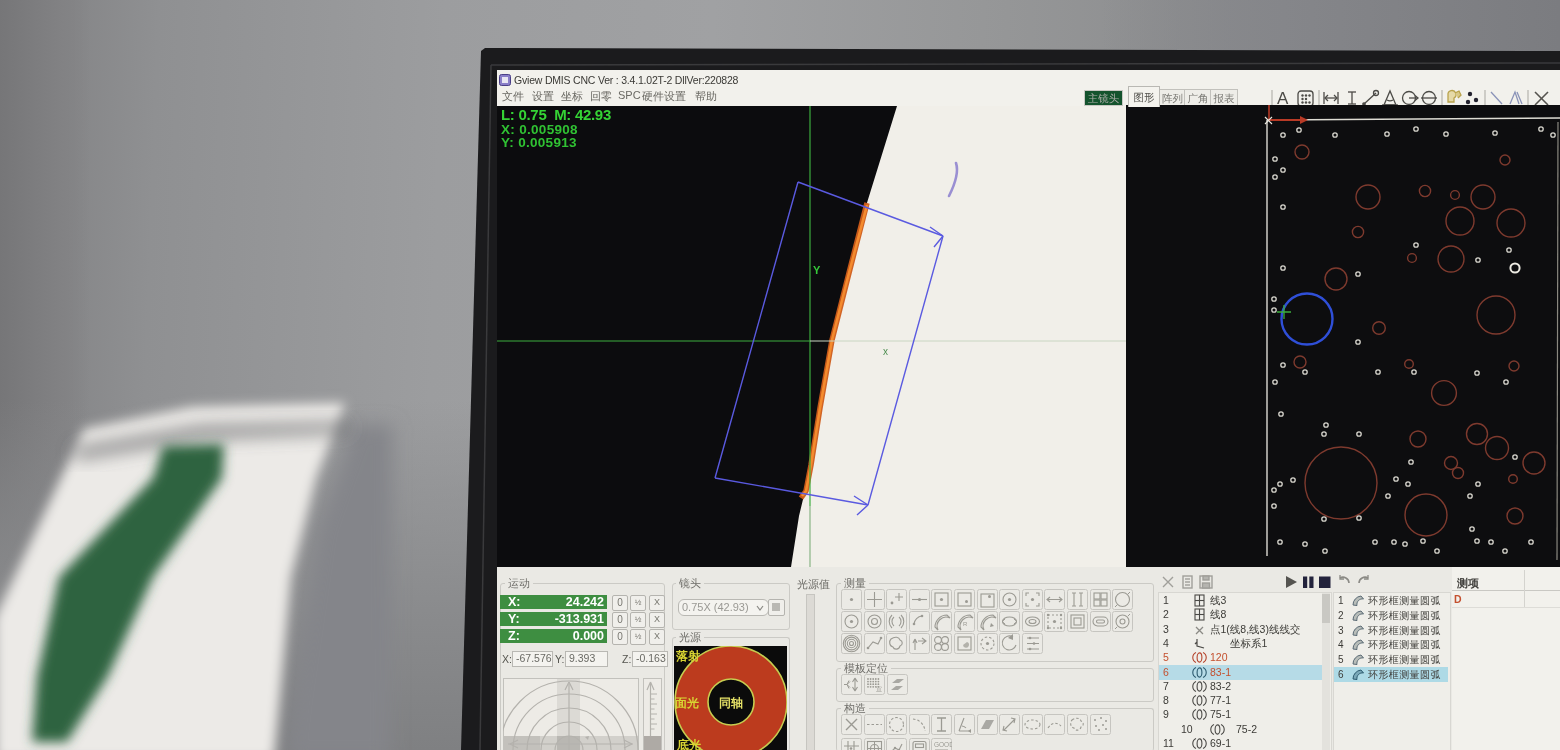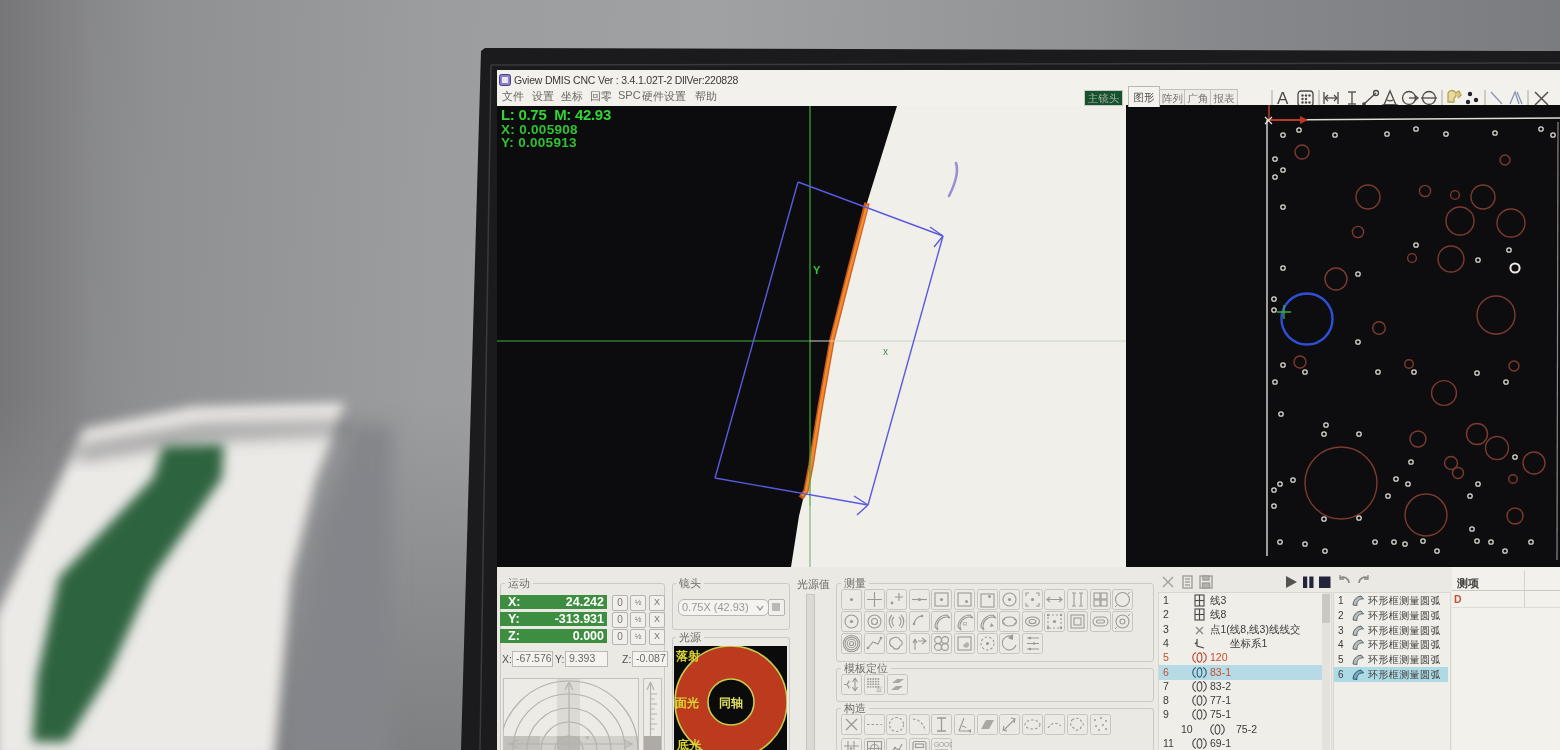--- a/index.html
+++ b/index.html
@@ -287,21 +287,21 @@
           <span style="position:absolute;right:3px;">0.000</span>
         </div>
 <div class="sqbtn" style="left:115px;top:62px;">0</div>
 <div class="sqbtn" style="left:133px;top:62px;font-size:8px;">½</div>
 <div class="sqbtn" style="left:152px;top:62px;font-size:9px;">X</div>
 <div class="flbl" style="left:5px;top:85px;">X:</div>
         <div class="fld" style="left:15px;top:84px;width:36px;">-67.576</div>
 <div class="flbl" style="left:58px;top:85px;">Y:</div>
         <div class="fld" style="left:68px;top:84px;width:38px;">9.393</div>
 <div class="flbl" style="left:125px;top:85px;">Z:</div>
-        <div class="fld" style="left:135px;top:84px;width:31px;">-0.087</div>
+        <div class="fld" style="left:135px;top:84px;width:31px;">-0.163</div>
 <svg class="abs" style="left:6px;top:111px" width="136" height="72" viewBox="0 0 136 72">
 <rect x="0.5" y="0.5" width="135" height="71" fill="#edebe6" stroke="#c2c1bc"></rect>
 <rect x="54" y="1" width="23" height="71" fill="#dcdad5"></rect>
 <rect x="1" y="58" width="134" height="14" fill="#d2d0cb"></rect>
 <rect x="1" y="58" width="36" height="14" fill="#c3c1bc"></rect>
 <rect x="54" y="58" width="23" height="14" fill="#b9b7b2"></rect>
 <g fill="none" stroke="#b4b2ad" stroke-width="1.2">
 <path d="M52,72 a14,14 0 0,1 28,0"></path>
 <path d="M38,72 a28,28 0 0,1 56,0"></path>
 <path d="M24,72 a42,42 0 0,1 84,0"></path>

